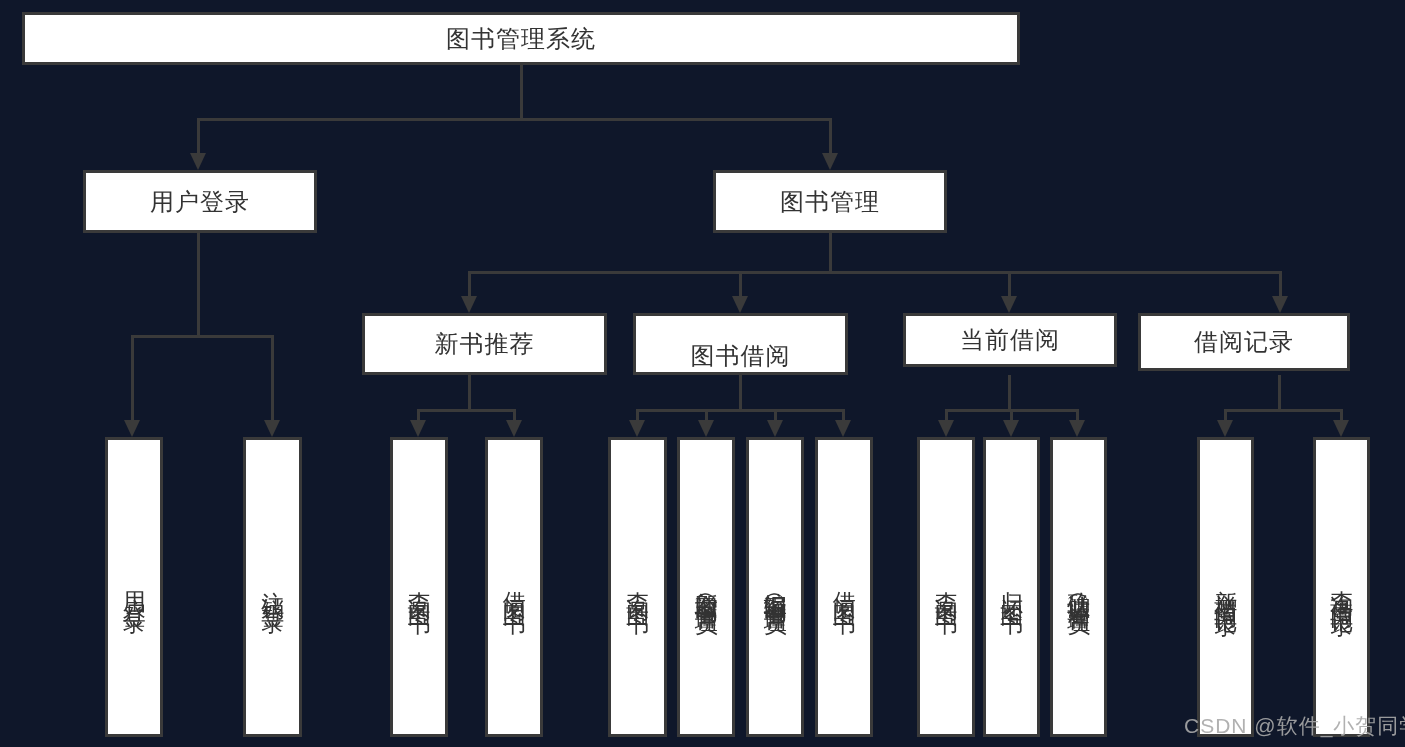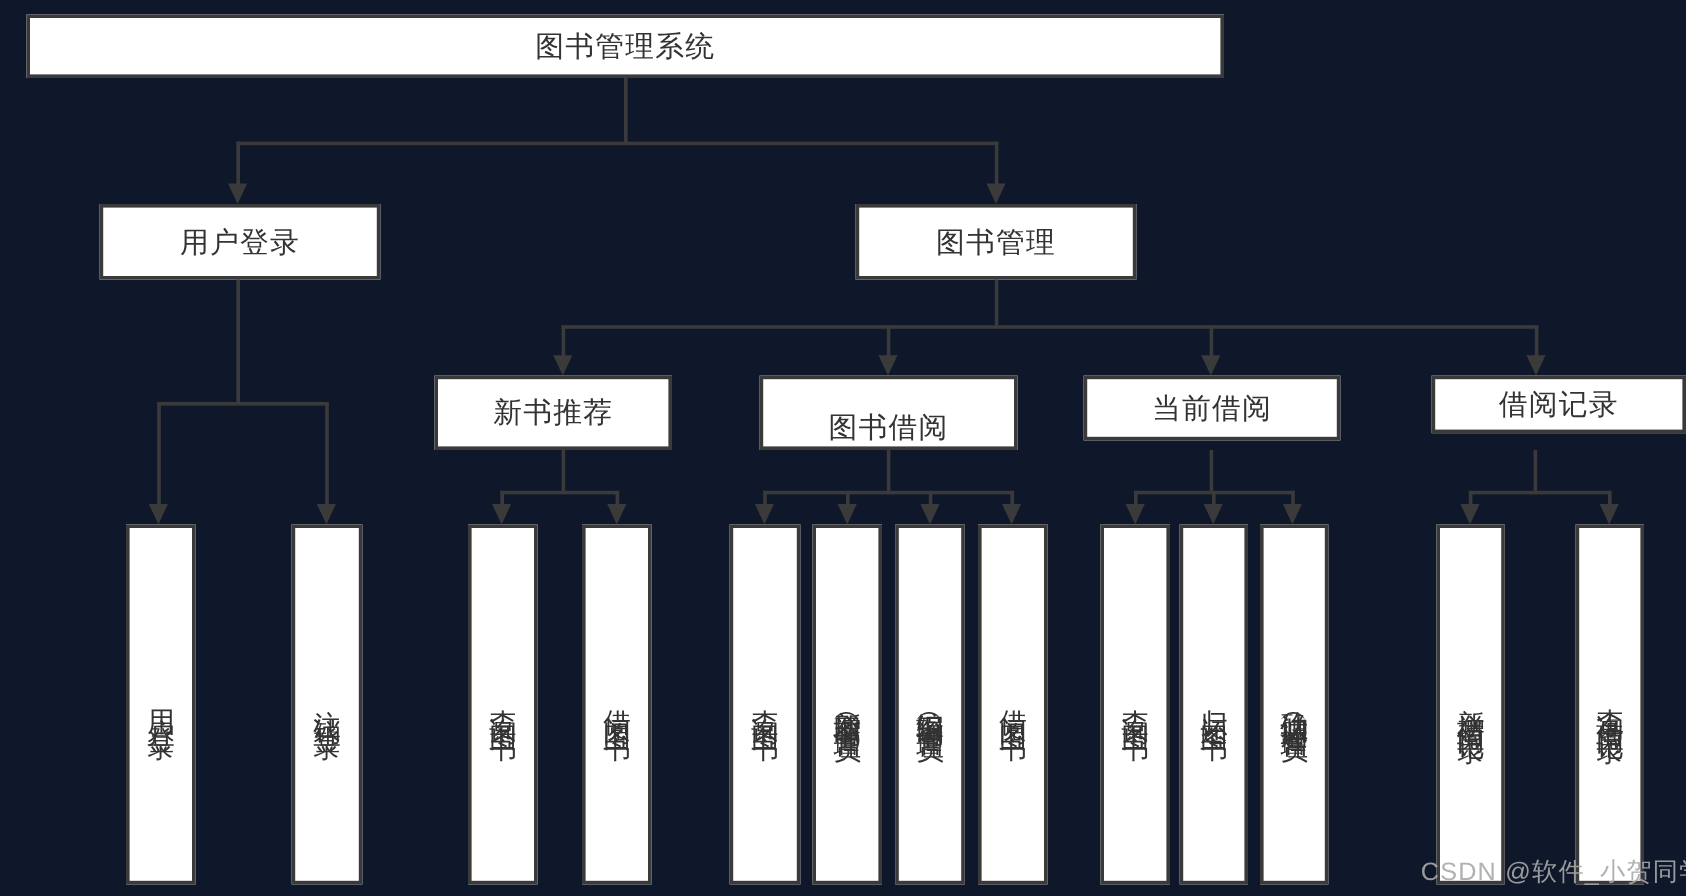--- a/index.html
+++ b/index.html
@@ -95,30 +95,30 @@
   <div class="hline" style="left:468px;top:271px;width:814px;"></div>
   <div class="vline" style="left:468px;top:271px;height:27px;"></div>
   <div class="arr" style="left:461px;top:296px;"></div>
   <div class="vline" style="left:739px;top:271px;height:27px;"></div>
   <div class="arr" style="left:732px;top:296px;"></div>
   <div class="vline" style="left:1008px;top:271px;height:27px;"></div>
   <div class="arr" style="left:1001px;top:296px;"></div>
   <div class="vline" style="left:1279px;top:271px;height:27px;"></div>
   <div class="arr" style="left:1272px;top:296px;"></div>
 
-  <div class="box" style="left:362px;top:313px;width:198px;height:62px;">
+  <div class="box" style="left:362px;top:313px;width:245px;height:62px;">
     <span>新书推荐</span>
   </div>
   <div class="box" style="left:633px;top:313px;width:215px;height:62px;align-items:flex-end;">
     <span>图书借阅</span>
   </div>
   <div class="box" style="left:903px;top:313px;width:214px;height:54px;justify-content:center;">
     <span>当前借阅</span>
   </div>
-  <div class="box" style="left:1193px;top:313px;width:212px;height:48px;">
+  <div class="box" style="left:1138px;top:313px;width:212px;height:58px;">
     <span>借阅记录</span>
   </div>
 
   <div class="vline" style="left:468px;top:375px;height:36px;"></div>
   <div class="hline" style="left:417px;top:409px;width:99px;"></div>
   <div class="vline" style="left:417px;top:409px;height:14px;"></div>
   <div class="arr" style="left:410px;top:420px;"></div>
   <div class="vline" style="left:513px;top:409px;height:14px;"></div>
   <div class="arr" style="left:506px;top:420px;"></div>
 

